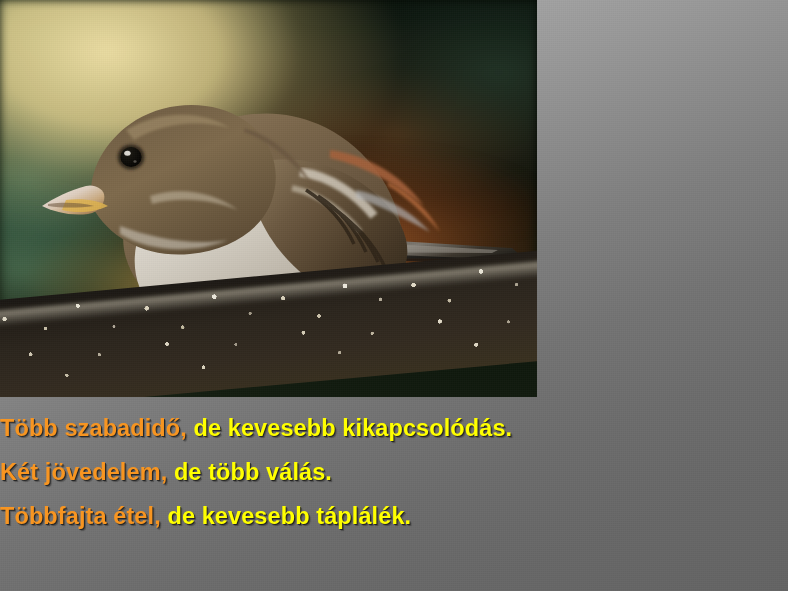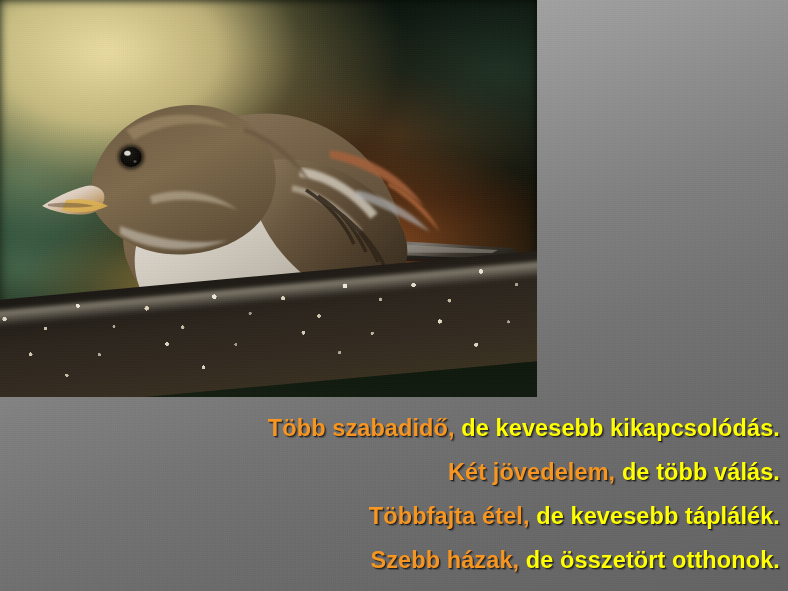--- a/index.html
+++ b/index.html
@@ -138,21 +138,20 @@
     background: linear-gradient(180deg, rgba(235,228,206,.55), rgba(235,228,206,0));
     filter: blur(2px);
   }
 
   
   #captions {
     position: absolute;
     left: 0;
     right: 8px;
     top: 406px;
-    text-align: right;
   }
   .caption-line {
     font-size: 23.5px;
     font-weight: bold;
     line-height: 44px;
     white-space: nowrap;
     letter-spacing: .1px;
     text-shadow:
        1px 1px 0 rgba(0,0,0,.55),
        2px 2px 1px rgba(0,0,0,.30);
@@ -346,17 +345,14 @@
     </div>
 
     <div class="caption-line">
       <span class="seg-accent">Két jövedelem,</span><span class="seg-main"> de több válás.</span>
     </div>
 
     <div class="caption-line">
       <span class="seg-accent">Többfajta étel,</span><span class="seg-main"> de kevesebb táplálék.</span>
     </div>
 
-    <div class="caption-line">
-      <span class="seg-accent">Szebb házak,</span><span class="seg-main"> de összetört otthonok.</span>
-    </div>
   </div>
 </div>
 
 </body></html>

